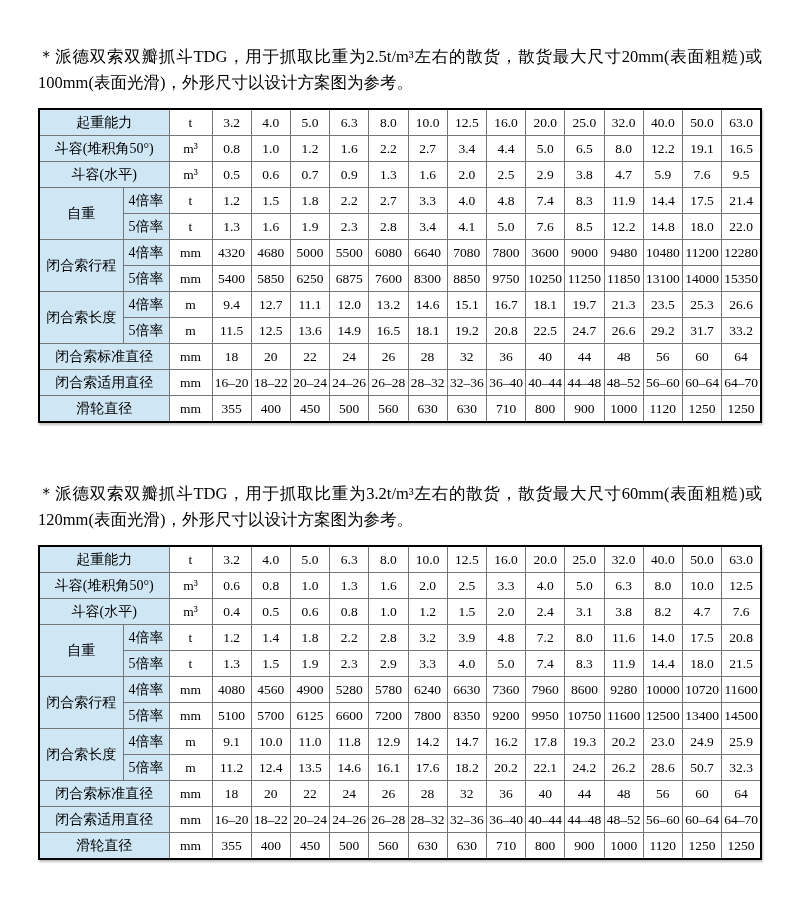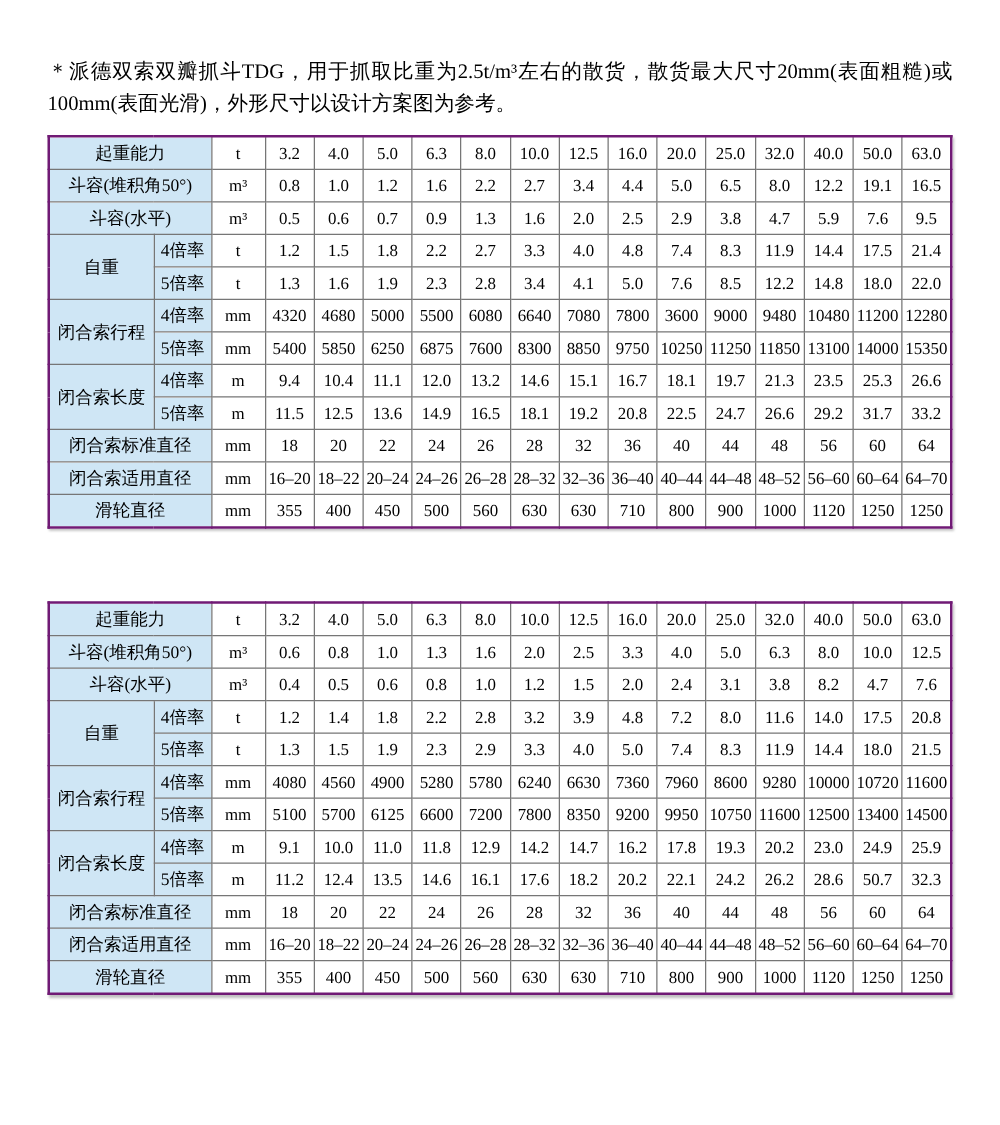--- a/index.html
+++ b/index.html
@@ -15,21 +15,21 @@
     margin:0 0 12px 0;
     width:724px;
     font-size:16.5px;
     line-height:26px;
     text-align:justify;
   }
   table.spec{
     border-collapse:collapse;
     table-layout:fixed;
     width:724px;
-    border:2px solid #701a75;
+    border:2px solid #000000;
     box-shadow:1px 2px 2px rgba(0,0,0,0.25);
   }
   table.spec td{
     border:1px solid #767676;
     height:25px;
     padding:0 1px;
     text-align:center;
     vertical-align:middle;
     font-size:13.5px;
     white-space:nowrap;
@@ -195,21 +195,21 @@
             <td class="val">11850</td>
             <td class="val">13100</td>
             <td class="val">14000</td>
             <td class="val">15350</td>
           </tr>
           <tr>
             <td class="lbl" rowspan="2">闭合索长度</td>
             <td class="lbl">4倍率</td>
             <td class="unit">m</td>
             <td class="val">9.4</td>
-            <td class="val">10.4</td>
+            <td class="val">12.7</td>
             <td class="val">11.1</td>
             <td class="val">12.0</td>
             <td class="val">13.2</td>
             <td class="val">14.6</td>
             <td class="val">15.1</td>
             <td class="val">16.7</td>
             <td class="val">18.1</td>
             <td class="val">19.7</td>
             <td class="val">21.3</td>
             <td class="val">23.5</td>
@@ -286,20 +286,21 @@
             <td class="val">1000</td>
             <td class="val">1120</td>
             <td class="val">1250</td>
             <td class="val">1250</td>
           </tr>
         </tbody>
     </table>
   </section>
 
   <section class="section2">
+    <p class="intro">＊派德双索双瓣抓斗TDG，用于抓取比重为3.2t/m³左右的散货，散货最大尺寸60mm(表面粗糙)或120mm(表面光滑)，外形尺寸以设计方案图为参考。</p>
     <table class="spec">
       <colgroup>
         <col style="width:84px">
           <col style="width:46px">
           <col style="width:43px">
         <col>
           <col>
           <col>
           <col>
           <col>

